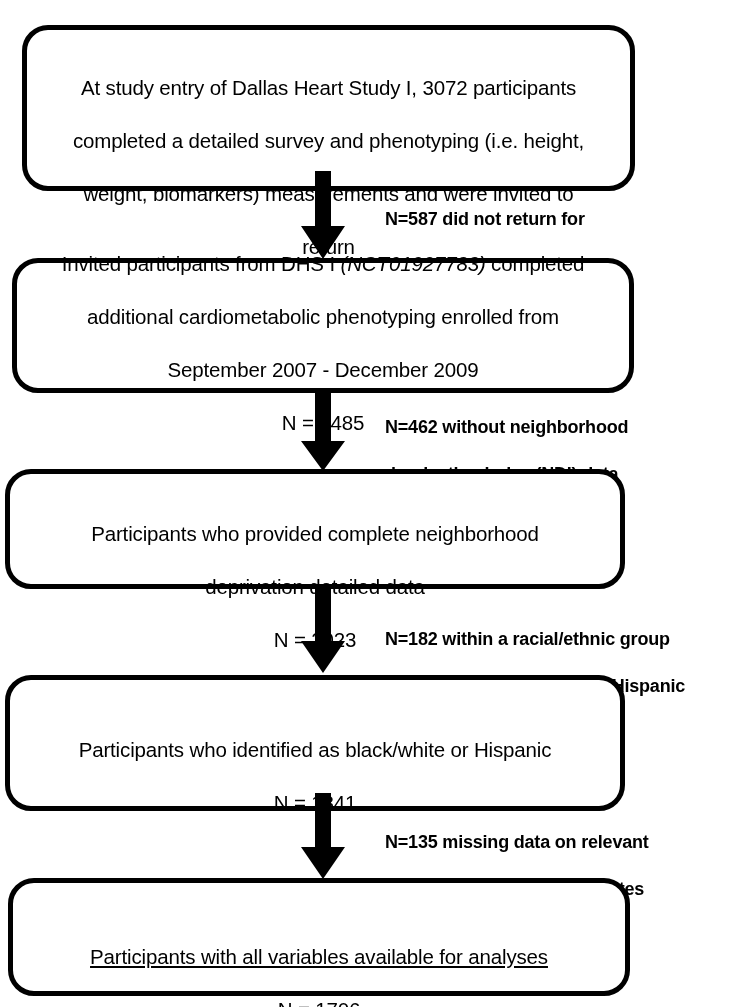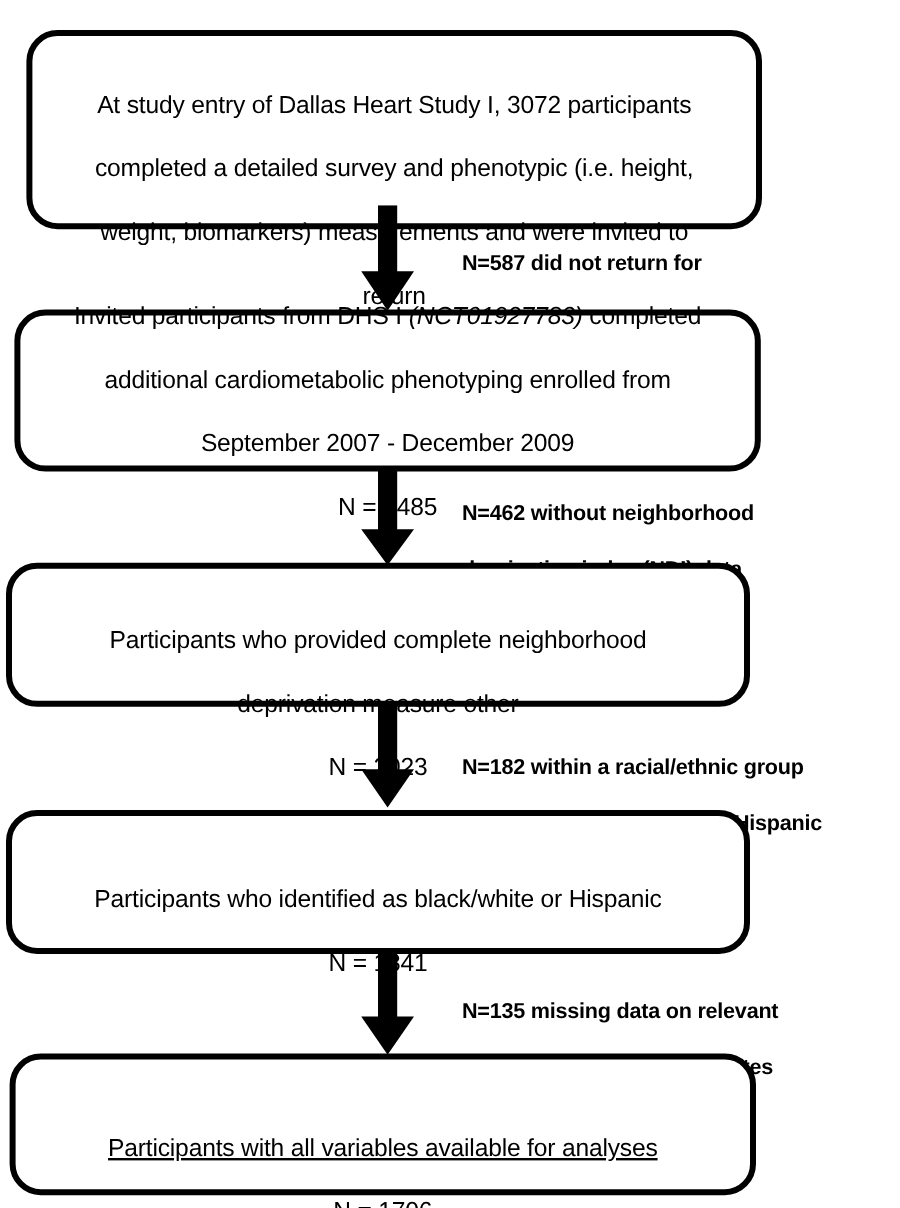--- a/index.html
+++ b/index.html
@@ -72,21 +72,21 @@
   }
 </style>
 </head>
 <body>
 
 <div id="flowchart">
 
   <div class="node-box box-1" style="left:22px; top:7px; width:613px; height:166px;margin-top:18px;">
     <div class="node-text">
       <span>At study entry of Dallas Heart Study I, 3072 participants</span><br>
-      <span>completed a detailed survey and phenotypic (i.e. height,</span><br>
+      <span>completed a detailed survey and phenotyping (i.e. height,</span><br>
       <span>weight, biomarkers) measurements and were invited to</span><br>
       <span>return</span><br>
       <span>N = 3072</span>
     </div>
   </div>
 
   <div class="arrow" style="left:293px; top:171px; width:60px; height:90px;">
     <svg width="60" height="90" viewBox="0 0 60 90" aria-hidden="true">
       <path d="M22,0 L38,0 L38,55 L52,55 L30,88 L8,55 L22,55 Z" fill="#000000"></path>
     </svg>
@@ -111,36 +111,36 @@
     </svg>
   </div>
   <div class="edge-label" style="left:385px; top:393px; width:360px;">
     <span>N=462 without neighborhood</span><br>
     <span>deprivation index (NDI) data</span>
   </div>
 
   <div class="node-box box-3" style="left:5px; top:469px; width:620px; height:120px;">
     <div class="node-text">
       <span>Participants who provided complete neighborhood</span><br>
-      <span>deprivation measure other</span><br>
+      <span>deprivation detailed data</span><br>
       <span>N = 2023</span>
     </div>
   </div>
 
   <div class="arrow" style="left:293px; top:587px; width:60px; height:88px;">
     <svg width="60" height="88" viewBox="0 0 60 88" aria-hidden="true">
       <path d="M22,0 L38,0 L38,54 L52,54 L30,86 L8,54 L22,54 Z" fill="#000000"></path>
     </svg>
   </div>
   <div class="edge-label" style="left:385px; top:605px; width:368px;">
     <span>N=182 within a racial/ethnic group</span><br>
     <span>other than black/white and Hispanic</span>
   </div>
 
-  <div class="node-box box-4" style="left:5px; top:675px; width:620px; height:120px;">
+  <div class="node-box box-4" style="left:5px; top:675px; width:620px; height:136px;">
     <div class="node-text">
       <span>Participants who identified as black/white or Hispanic</span><br>
       <span>N = 1841</span>
     </div>
   </div>
 
   <div class="arrow" style="left:293px; top:793px; width:60px; height:88px;">
     <svg width="60" height="88" viewBox="0 0 60 88" aria-hidden="true">
       <path d="M22,0 L38,0 L38,54 L52,54 L30,86 L8,54 L22,54 Z" fill="#000000"></path>
     </svg>

